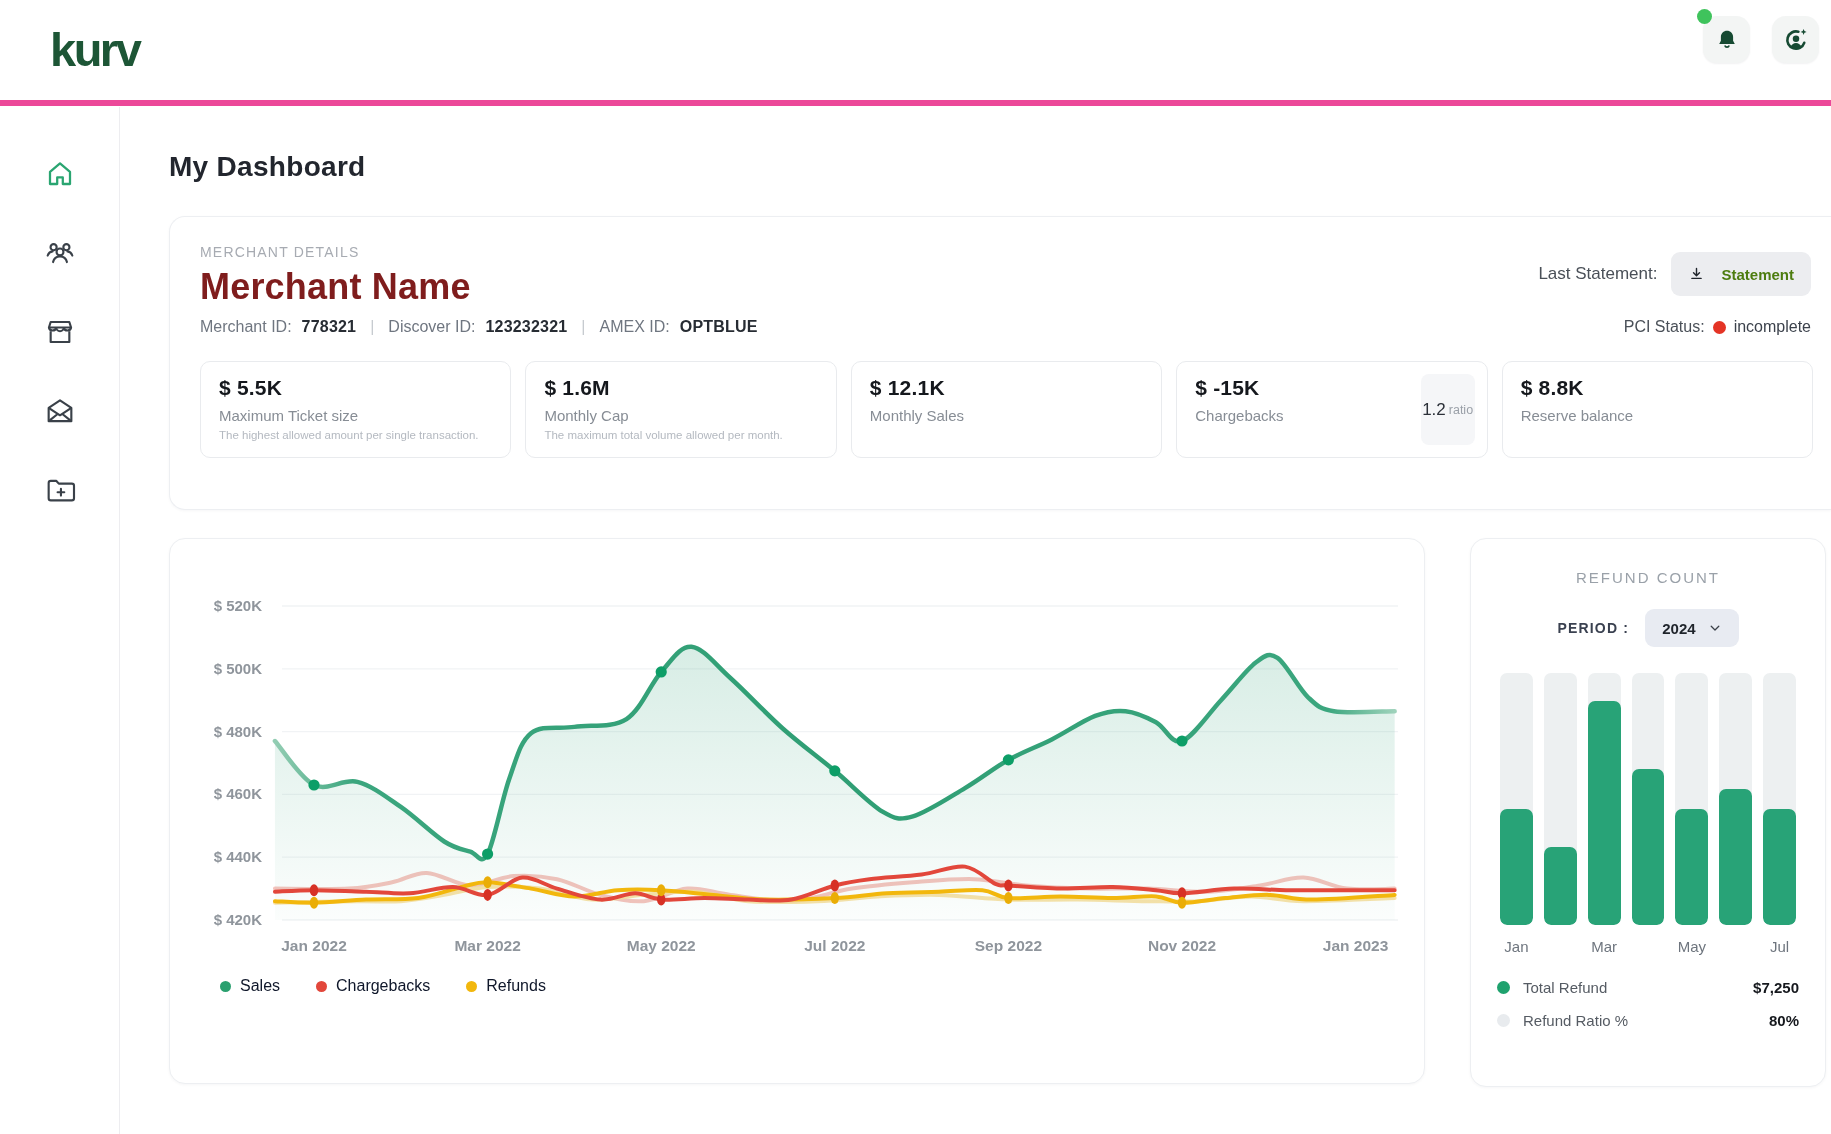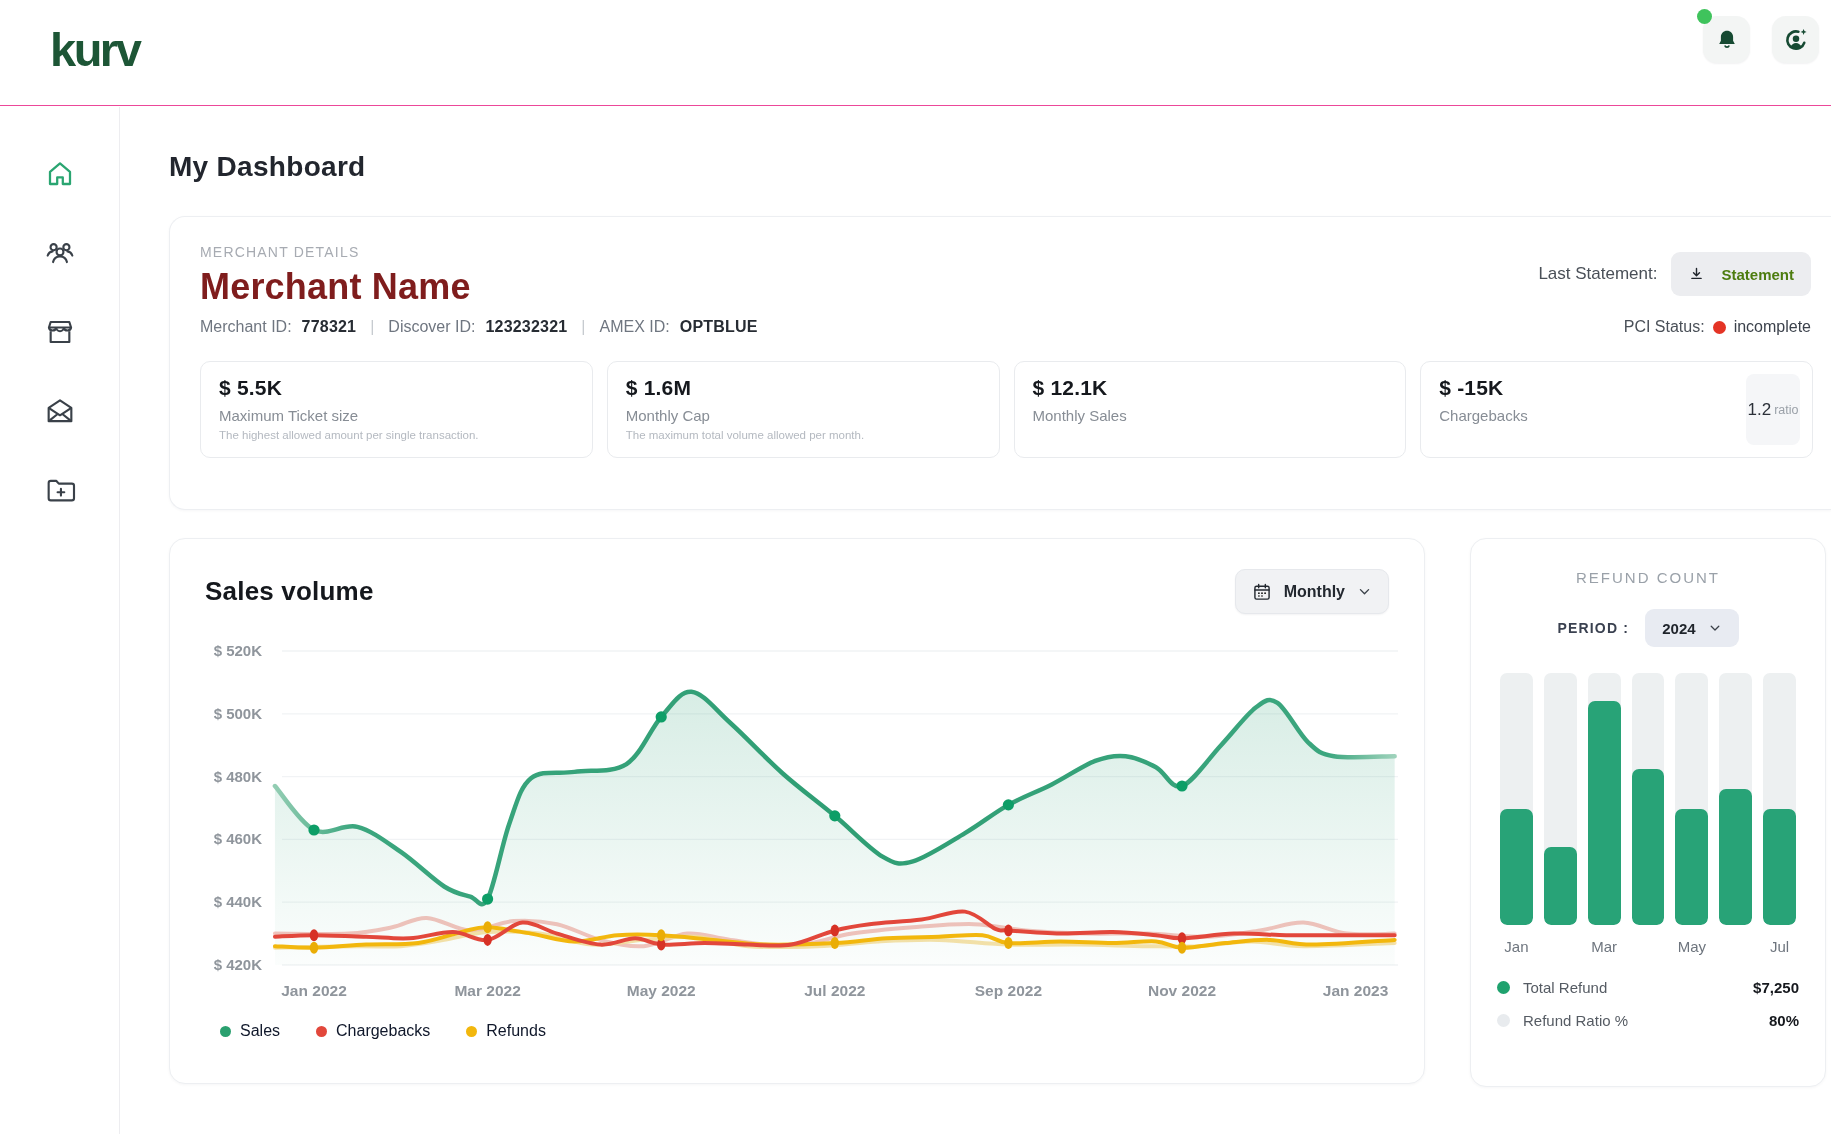--- a/index.html
+++ b/index.html
@@ -1,21 +1,21 @@
 <!DOCTYPE html>
 <html><head>
 <meta charset="utf-8">
 <style>
   * { margin:0; padding:0; box-sizing:border-box; }
   html,body { width:1831px; height:1134px; background:#fff; overflow:hidden;
     font-family:"Liberation Sans", sans-serif; color:#17191d; }
 
   
   .topbar { position:absolute; top:0; left:0; width:1831px; height:106px;
-    border-bottom:1px solid #ec4899; background:#fff; }
+    border-bottom:6px solid #ec4899; background:#fff; }
   .logo { position:absolute; left:50px; top:22px; font-size:47px; font-weight:700;
     letter-spacing:-2.5px; color:#1d5636; }
   .header-actions { position:absolute; right:12px; top:16px; display:flex; gap:22px; }
   .icon-btn { position:relative; width:47px; height:47px; border:none; cursor:pointer;
     border-radius:14px; background:#f3f5f4; box-shadow:0 1px 2px rgba(16,24,40,.06);
     display:flex; align-items:center; justify-content:center; }
   .notif-dot { position:absolute; left:-6px; top:-7px; width:15px; height:15px;
     border-radius:50%; background:#3fc35c; }
 
   
@@ -216,42 +216,28 @@
         <div class="stat-label">Monthly Sales</div>
       </div>
       <div class="stat-card">
         <div class="stat-value">$ -15K</div>
         <div class="stat-label">Chargebacks</div>
         <div class="ratio-box">
           <span class="ratio-value">1.2</span>
           <span class="ratio-label">ratio</span>
         </div>
       </div>
+      <div class="stat-card">
+        <div class="stat-value">$ 8.8K</div>
+        <div class="stat-label">Reserve balance</div>
+      </div>
     </div>
   </section>
 
   <section class="card sales-card">
-    <div class="sales-head">
-      <div class="sales-title">Sales volume</div>
-      <button class="period-btn">
-        <svg class="ico" width="20" height="20" viewBox="0 0 24 24">
-          <rect x="3.5" y="5" width="17" height="15.5" rx="2" fill="none" stroke="#23282f" stroke-width="1.7"></rect>
-          <path d="M3.5 9.6h17M8 3v4M16 3v4" stroke="#23282f" stroke-width="1.7" stroke-linecap="round"></path>
-          <circle cx="8.3" cy="13.4" r="1"></circle>
-            <circle cx="12" cy="13.4" r="1"></circle>
-            <circle cx="15.7" cy="13.4" r="1"></circle>
-          <circle cx="8.3" cy="16.8" r="1"></circle>
-            <circle cx="12" cy="16.8" r="1"></circle>
-        </svg>
-        <span>Monthly</span>
-        <svg class="ico" width="15" height="15" viewBox="0 0 24 24">
-          <path d="M5.5 9l6.5 6.5L18.5 9" fill="none" stroke="#3a4048" stroke-width="2.2" stroke-linecap="round" stroke-linejoin="round"></path>
-        </svg>
-      </button>
-    </div>
     <div class="chart-wrap">
       <svg id="salesChart" width="1200" height="392" viewBox="0 0 1200 392">
         <defs>
           <linearGradient id="areaGreen" x1="0" y1="0" x2="0" y2="1">
             <stop offset="0" stop-color="#3aa57e" stop-opacity="0.20"></stop>
             <stop offset="1" stop-color="#3aa57e" stop-opacity="0.02"></stop>
           </linearGradient>
           <linearGradient id="strokeGreen" x1="0" y1="0" x2="1" y2="0">
             <stop offset="0" stop-color="#93cdb3"></stop>
             <stop offset="0.07" stop-color="#3ba67e"></stop>

